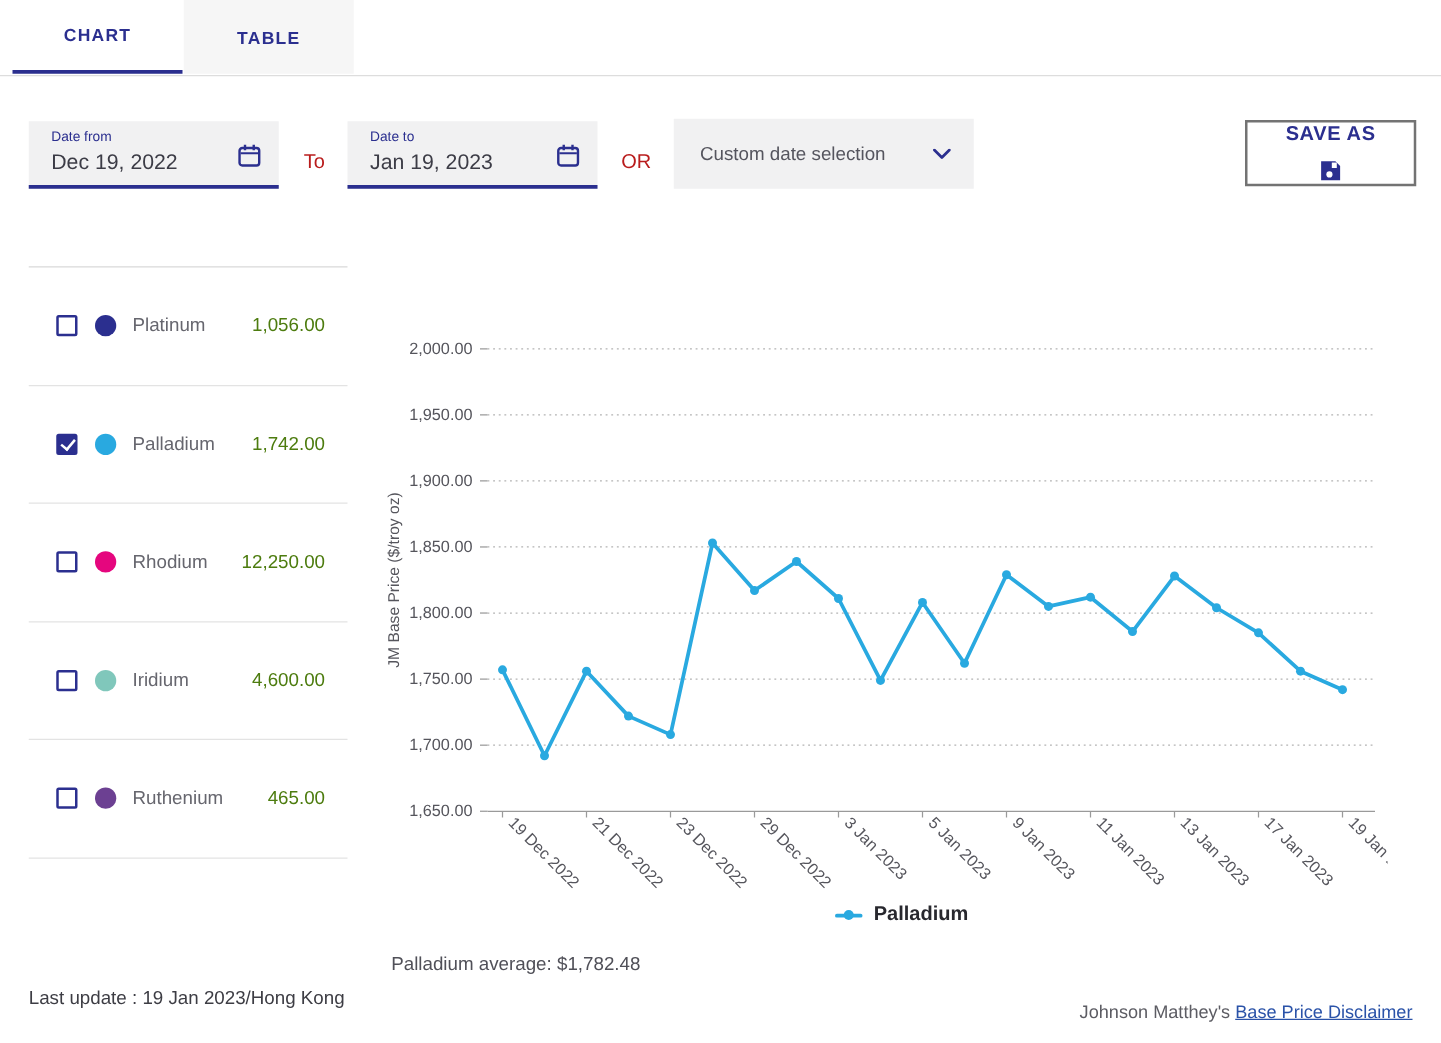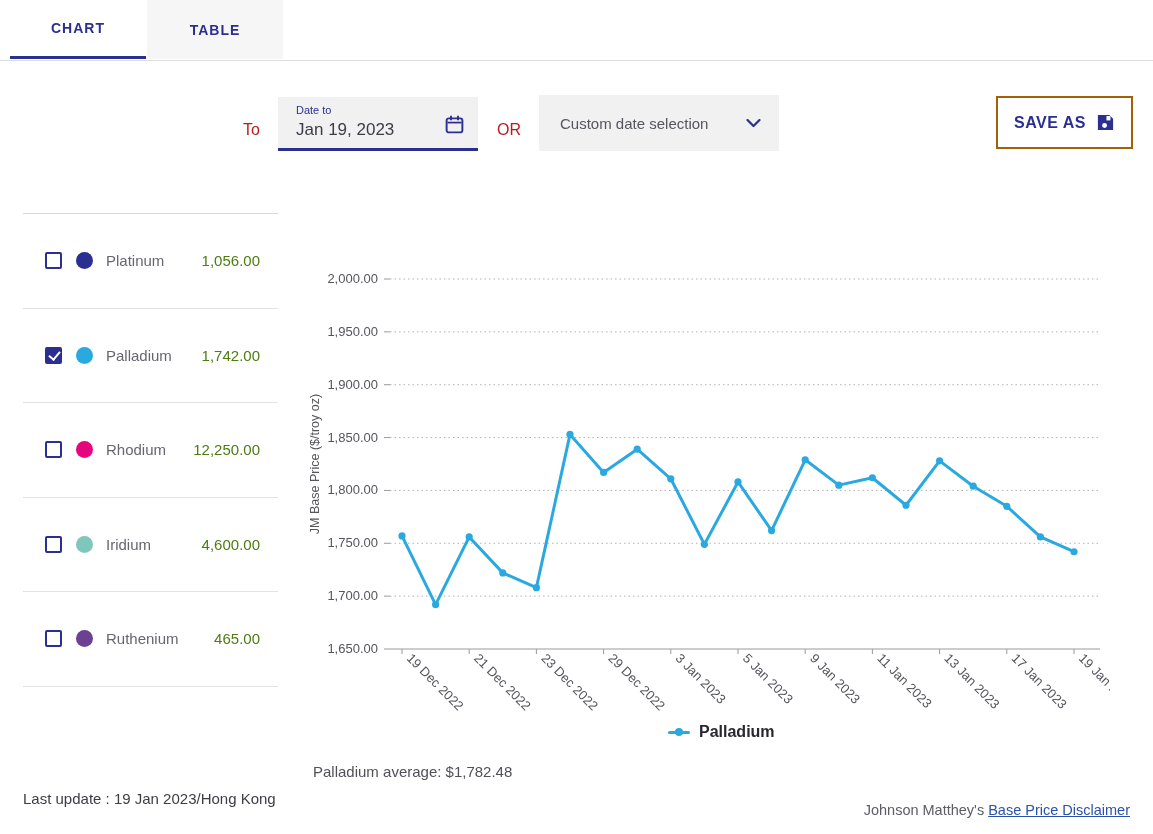--- a/index.html
+++ b/index.html
@@ -19,22 +19,22 @@
                border-bottom:3px solid #2b2f8f; cursor:pointer; }
   .datefield .flabel { position:absolute; left:18px; top:7px; font-size:11px; color:#2b2f8f; }
   .datefield .fvalue { position:absolute; left:18px; top:23px; font-size:17px; color:#3c3c46; }
   .datefield .cal { position:absolute; right:13px; top:17px; }
   .joiner { position:absolute; top:121px; font-size:16px; color:#b91c1c; }
   .customselect { position:absolute; left:539px; top:95px; width:240px; height:56px; background:#f1f1f2;
                   display:flex; align-items:center; cursor:pointer; }
   .customselect .cs-label { margin-left:21px; font-size:15px; color:#55555e; }
   .customselect .chev { margin-left:auto; margin-right:18px; display:flex; }
   .saveas { position:absolute; left:996px; top:96px; width:137px; height:53px; background:#fff;
-            border:2px solid #a16207; display:flex; align-items:center; justify-content:center; gap:10px;
-            font-size:16px; font-weight:600; letter-spacing:0.5px; color:#2b2f8f; cursor:pointer; }
+            border:2px solid #737373; display:flex; align-items:center; justify-content:center; gap:10px;
+            font-size:16px; font-weight:600; letter-spacing:0.5px; color:#2b2f8f; cursor:pointer;flex-direction:column; }
 
   
   .metals { position:absolute; left:23px; top:213px; width:255px; border-top:1px solid #d9d9d9; }
   .metals-header { position:relative; height:86px; border-bottom:1px solid #d9d9d9; }
   .mh-metal { position:absolute; left:19px; top:25px; font-size:14px; font-weight:700; color:#3f3f46; }
   .mh-price { position:absolute; right:18px; top:25px; text-align:right; color:#3f3f46; }
   .mh-price .l1 { font-size:14px; font-weight:700; }
   .mh-price .l2 { font-size:13px; font-weight:400; margin-top:5px; }
   .metal-row { position:relative; height:94.5px; border-bottom:1px solid #e3e3e3;
                display:flex; align-items:center; }
@@ -65,20 +65,32 @@
 <body>
 
 <div class="screen">
 
   <div class="tabbar">
     <div class="baseline"></div>
     <div class="tab chart">CHART</div>
     <div class="tab table">TABLE</div>
   </div>
 
+  <div class="datefield" style="left:23px;">
+    <div class="flabel">Date from</div>
+    <div class="fvalue">Dec 19, 2022</div>
+    <span class="cal">
+      <svg width="21" height="21" viewBox="0 0 24 24">
+          <rect x="3" y="5" width="18" height="16" rx="2.5" fill="none" stroke="#2b2f8f" stroke-width="2.2"></rect>
+          <line x1="8" y1="2" x2="8" y2="7" stroke="#2b2f8f" stroke-width="2.2"></line>
+          <line x1="16" y1="2" x2="16" y2="7" stroke="#2b2f8f" stroke-width="2.2"></line>
+          <line x1="4" y1="9.8" x2="20" y2="9.8" stroke="#2b2f8f" stroke-width="2"></line>
+        </svg>
+    </span>
+  </div>
   <div class="joiner" style="left:243px;">To</div>
   <div class="datefield" style="left:278px;">
     <div class="flabel">Date to</div>
     <div class="fvalue">Jan 19, 2023</div>
     <span class="cal">
       <svg width="21" height="21" viewBox="0 0 24 24">
           <rect x="3" y="5" width="18" height="16" rx="2.5" fill="none" stroke="#2b2f8f" stroke-width="2.2"></rect>
           <line x1="8" y1="2" x2="8" y2="7" stroke="#2b2f8f" stroke-width="2.2"></line>
           <line x1="16" y1="2" x2="16" y2="7" stroke="#2b2f8f" stroke-width="2.2"></line>
           <line x1="4" y1="9.8" x2="20" y2="9.8" stroke="#2b2f8f" stroke-width="2"></line>

